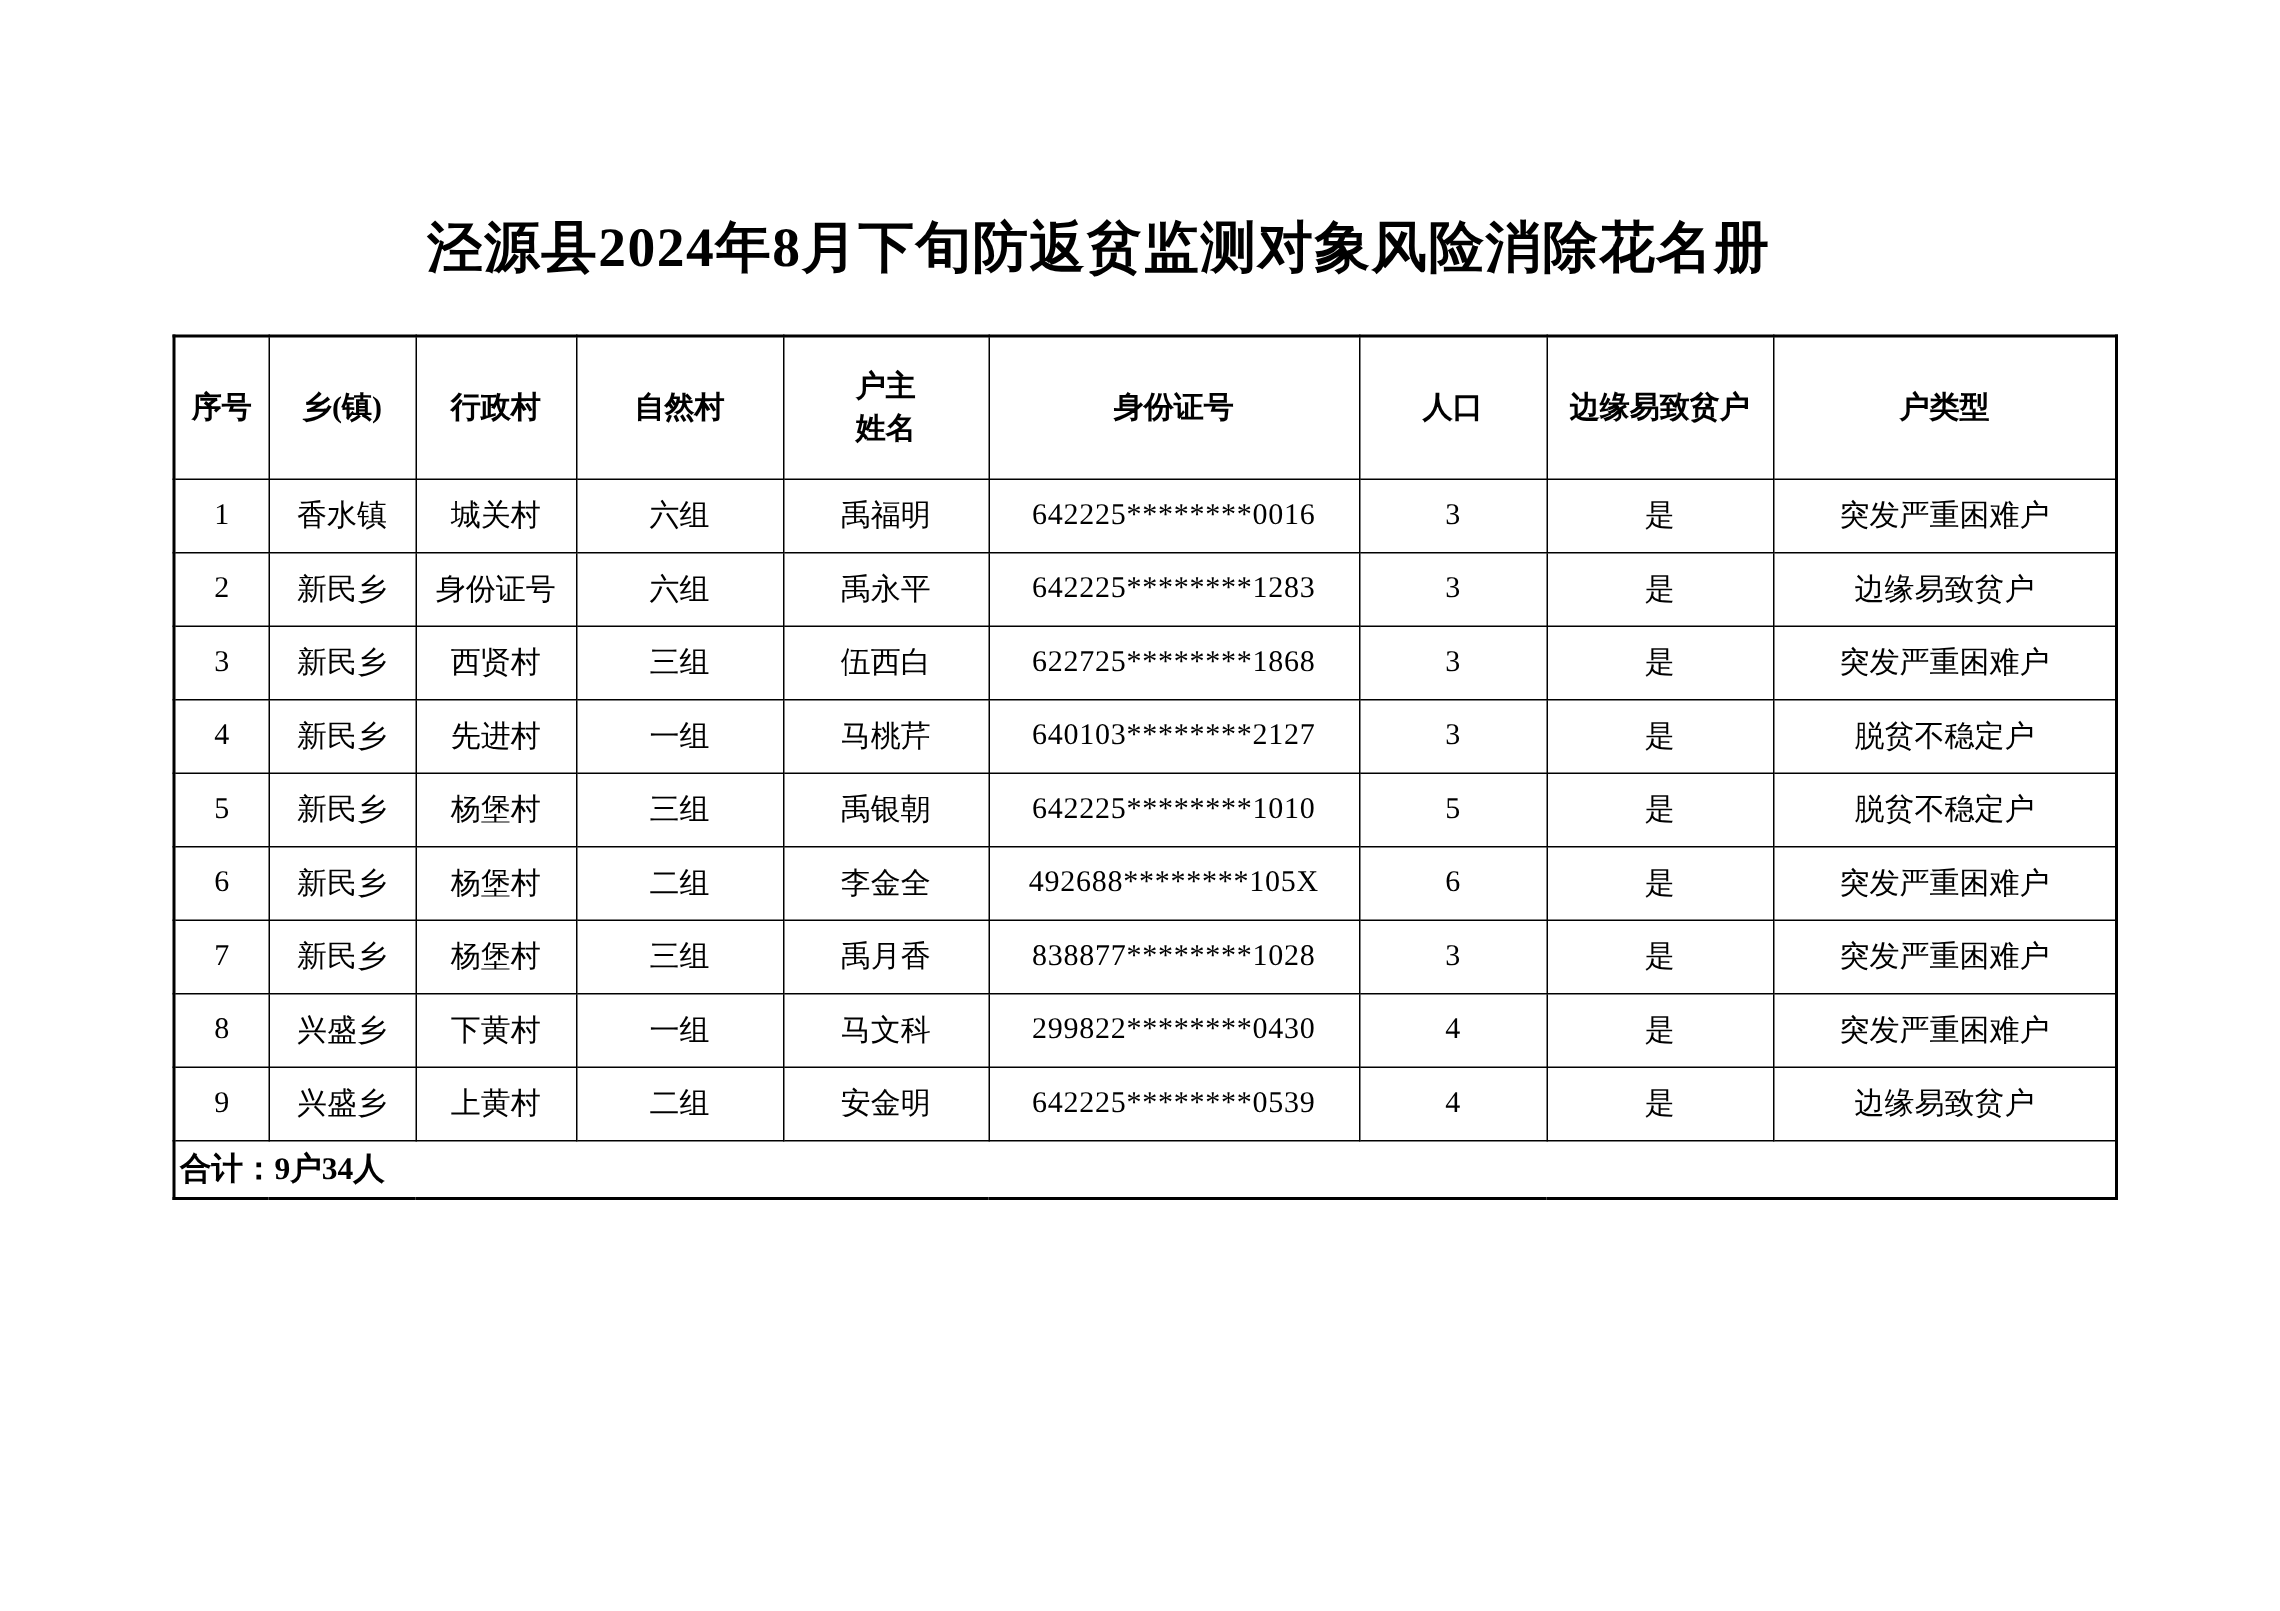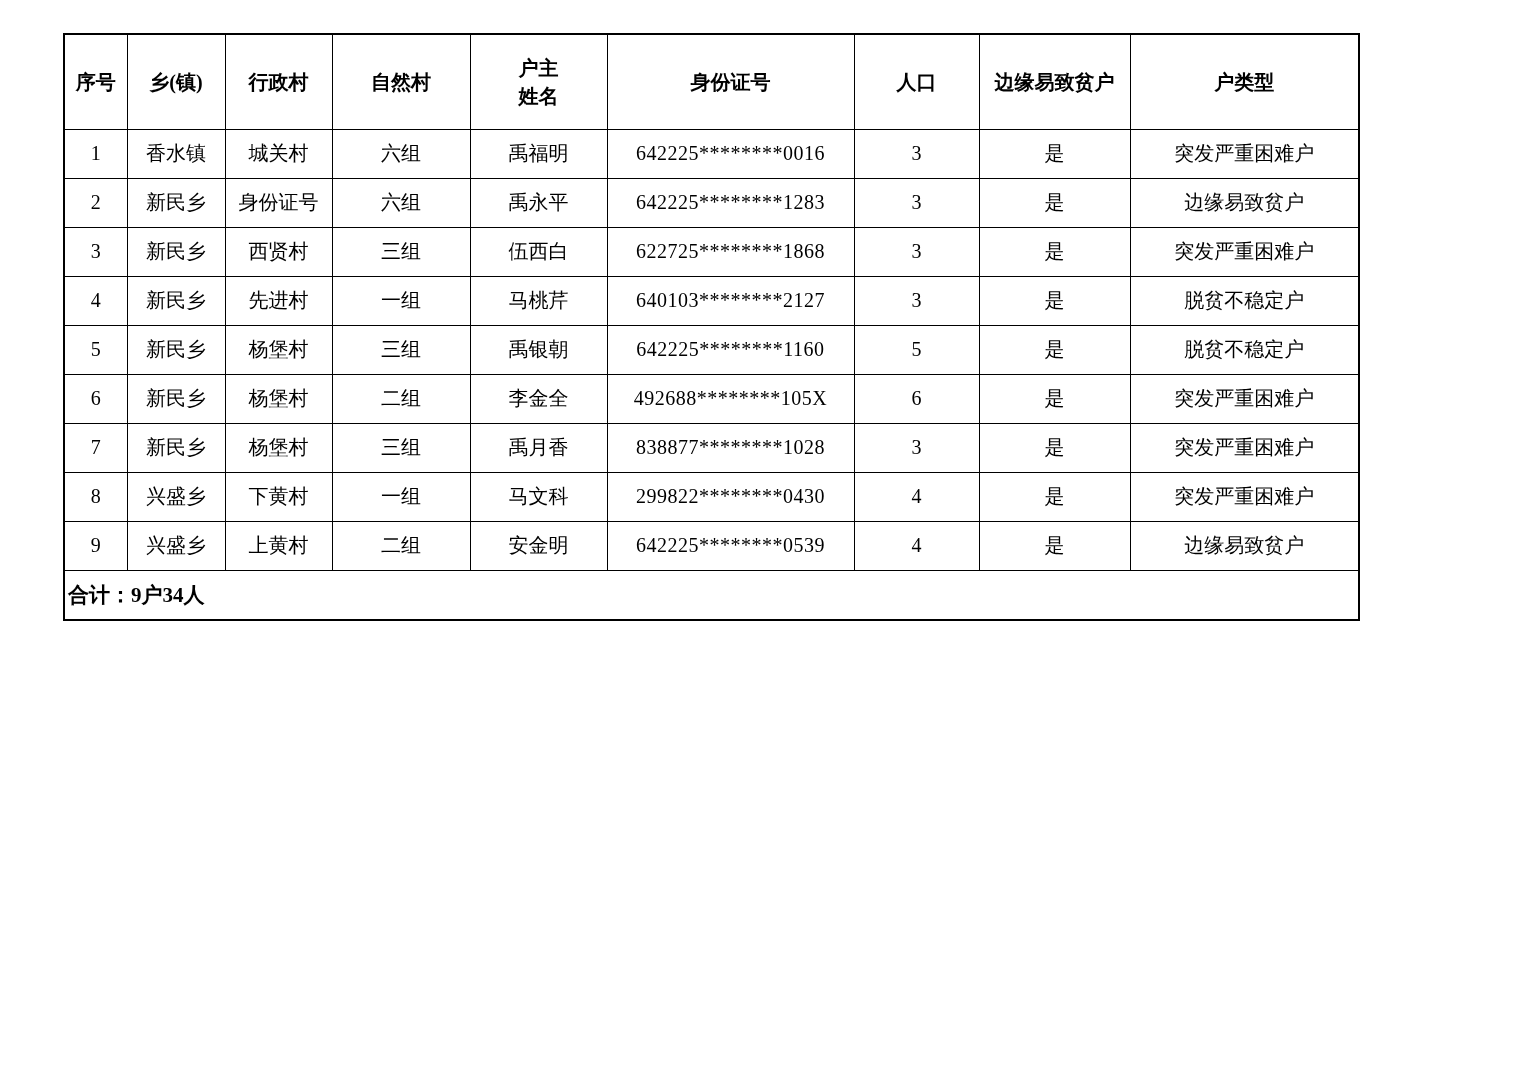--- a/index.html
+++ b/index.html
@@ -21,21 +21,21 @@
     width: 1295px;
     margin: 142px 0 0 85px;
     text-align: center;
     font-size: 37px;
     line-height: 1.3;
     font-weight: bold;
     letter-spacing: 1px;
     white-space: nowrap;
   }
   table.roster {
-    margin: 33px 0 0 63px;
+    margin: 33px 0 0 115px;
     width: 1295px;
     table-layout: fixed;
     border-collapse: collapse;
     border: 2px solid #000000;
   }
   table.roster th,
   table.roster td {
     border: 1px solid #000000;
     text-align: center;
     vertical-align: middle;
@@ -50,32 +50,33 @@
     line-height: 1.4;
   }
   table.roster tbody td {
     height: 49px;
     font-weight: normal;
   }
   table.roster td.id-cell {
     letter-spacing: 0.5px;
   }
   table.roster tfoot td {
-    height: 50px;
+    height: 39px;
     text-align: left;
     font-weight: bold;
     font-size: 21px;
     padding-left: 3px;
   }
 </style>
 </head>
 <body>
 
 <div class="page">
 
+  <h1 class="doc-title">泾源县2024年8月下旬防返贫监测对象风险消除花名册</h1>
 
   <table class="roster">
     <colgroup>
       <col style="width:63px">
       <col style="width:98px">
       <col style="width:107px">
       <col style="width:138px">
       <col style="width:137px">
       <col style="width:247px">
       <col style="width:125px">
@@ -140,21 +141,21 @@
           <td>3</td>
           <td>是</td>
           <td>脱贫不稳定户</td>
         </tr>
         <tr>
           <td>5</td>
           <td>新民乡</td>
           <td>杨堡村</td>
           <td>三组</td>
           <td>禹银朝</td>
-          <td class="id-cell">642225********1160</td>
+          <td class="id-cell">642225********1010</td>
           <td>5</td>
           <td>是</td>
           <td>脱贫不稳定户</td>
         </tr>
         <tr>
           <td>6</td>
           <td>新民乡</td>
           <td>杨堡村</td>
           <td>二组</td>
           <td>李金全</td>

